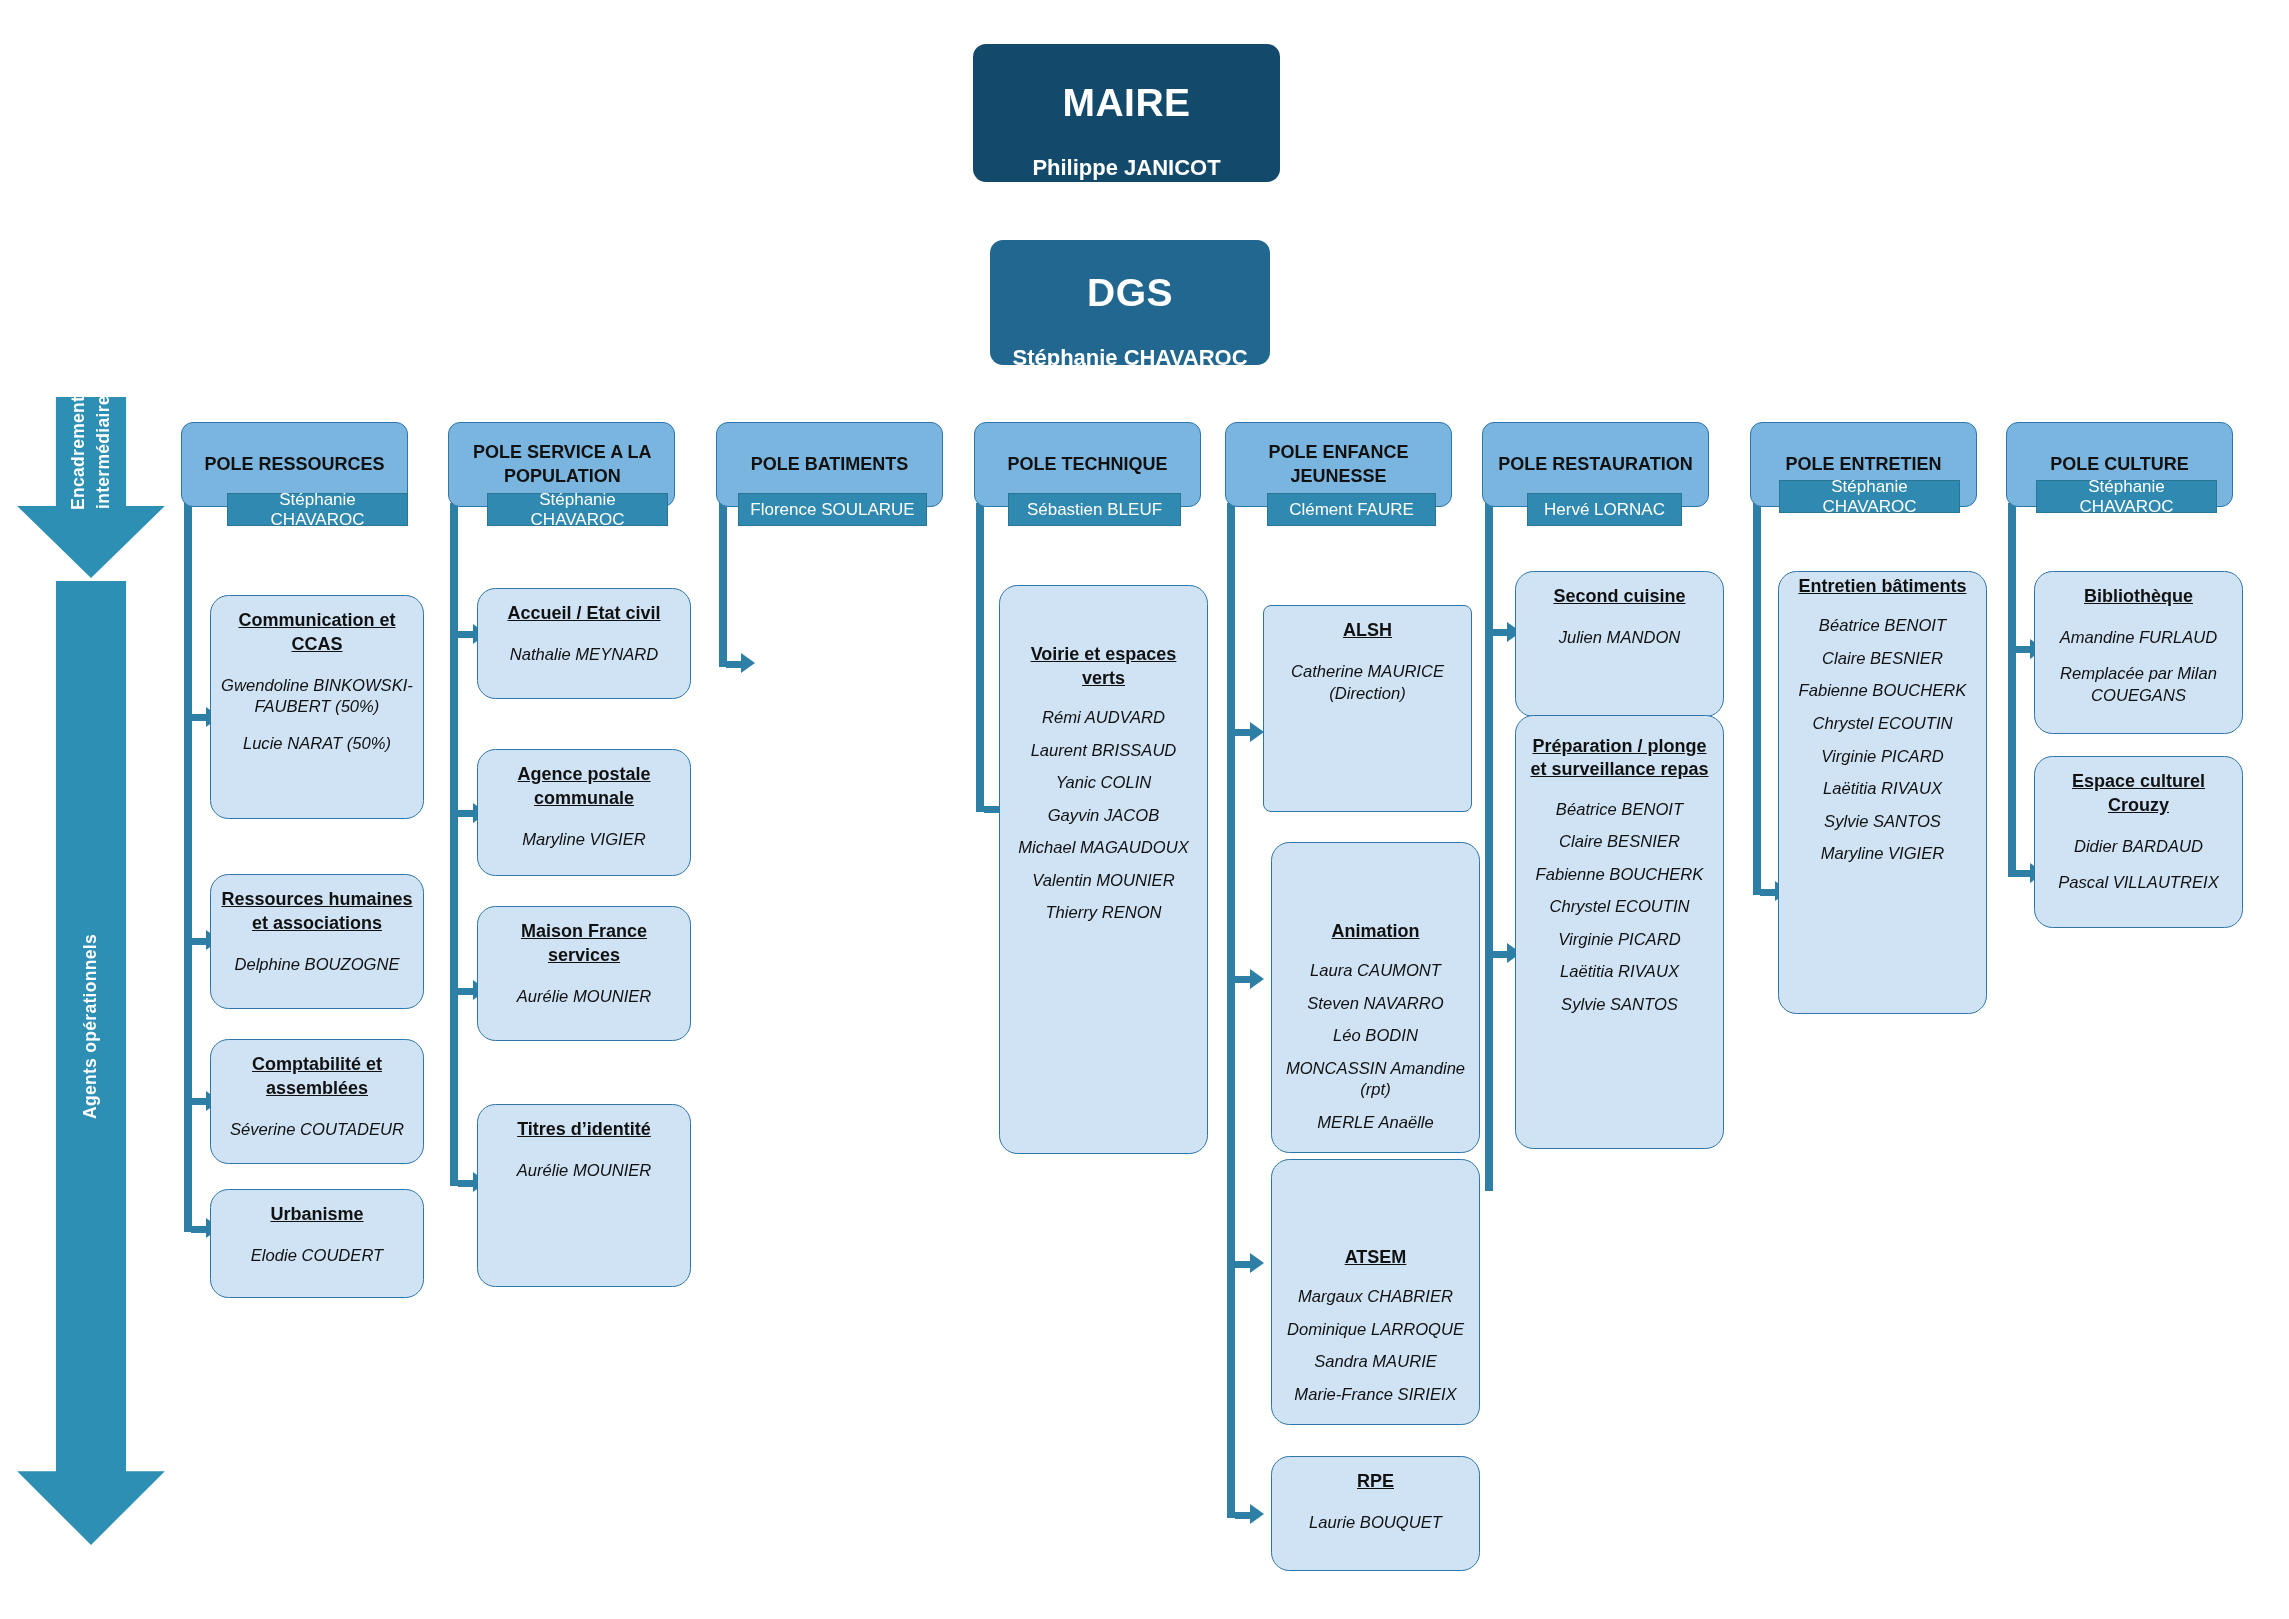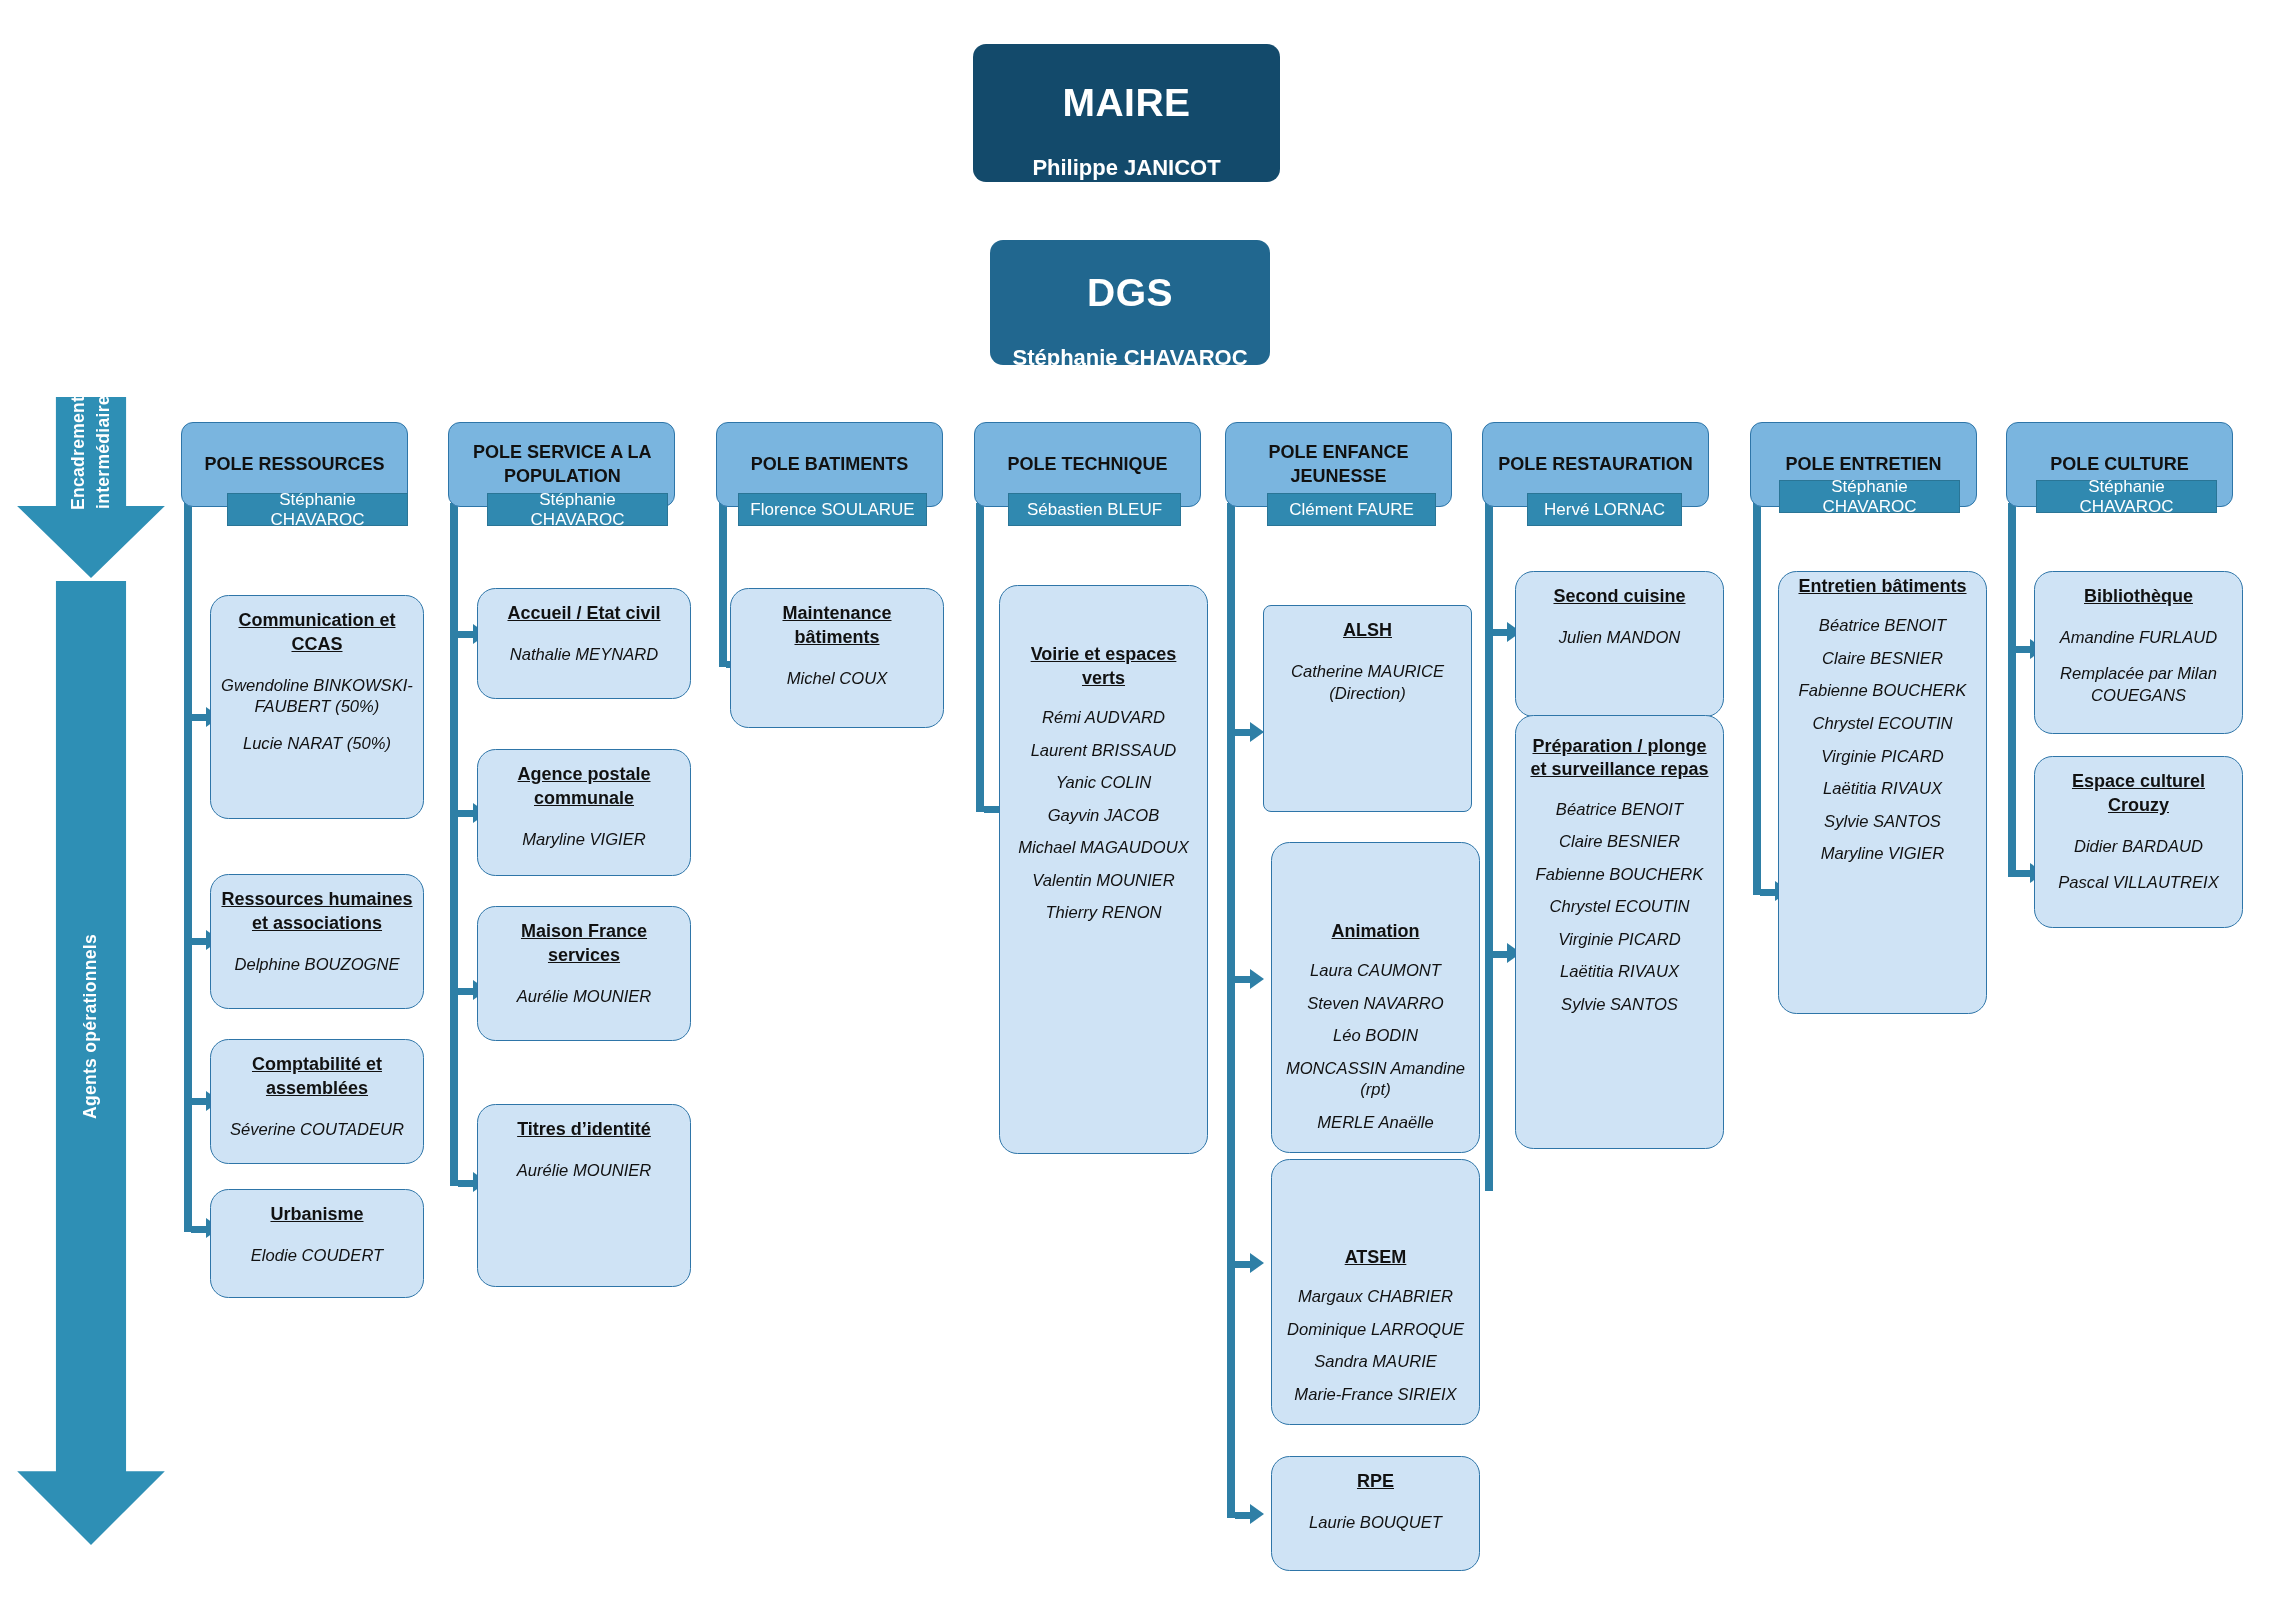--- a/index.html
+++ b/index.html
@@ -168,24 +168,20 @@
   <div class="trunk" style="left:719px;top:503px;width:8.3px;height:164px;"></div>
   <div class="pole-head" style="left:716px;top:422px;width:227px;height:85px;">
     <span>POLE BATIMENTS</span>
   </div>
   <div class="pole-name" style="left:738px;top:493px;width:189px;height:33px;">
     <span>Florence SOULARUE</span>
   </div>
 
   <div class="branch" style="left:726px;top:661px;width:16.6px;"></div>
   <div class="arrowhead" style="left:741px;top:653px;"></div>
-  <div class="unit" style="left:730px;top:588px;width:214px;height:140px;">
-    <div class="utitle">Maintenance bâtiments</div>
-    <div class="uperson">Michel COUX</div>
-  </div>
 
   <div class="trunk" style="left:976px;top:503px;width:8.3px;height:309px;"></div>
   <div class="pole-head" style="left:974px;top:422px;width:227px;height:85px;">
     <span>POLE TECHNIQUE</span>
   </div>
   <div class="pole-name" style="left:1008px;top:493px;width:173px;height:33px;">
     <span>Sébastien BLEUF</span>
   </div>
 
   <div class="branch" style="left:984px;top:806px;width:16.6px;"></div>

